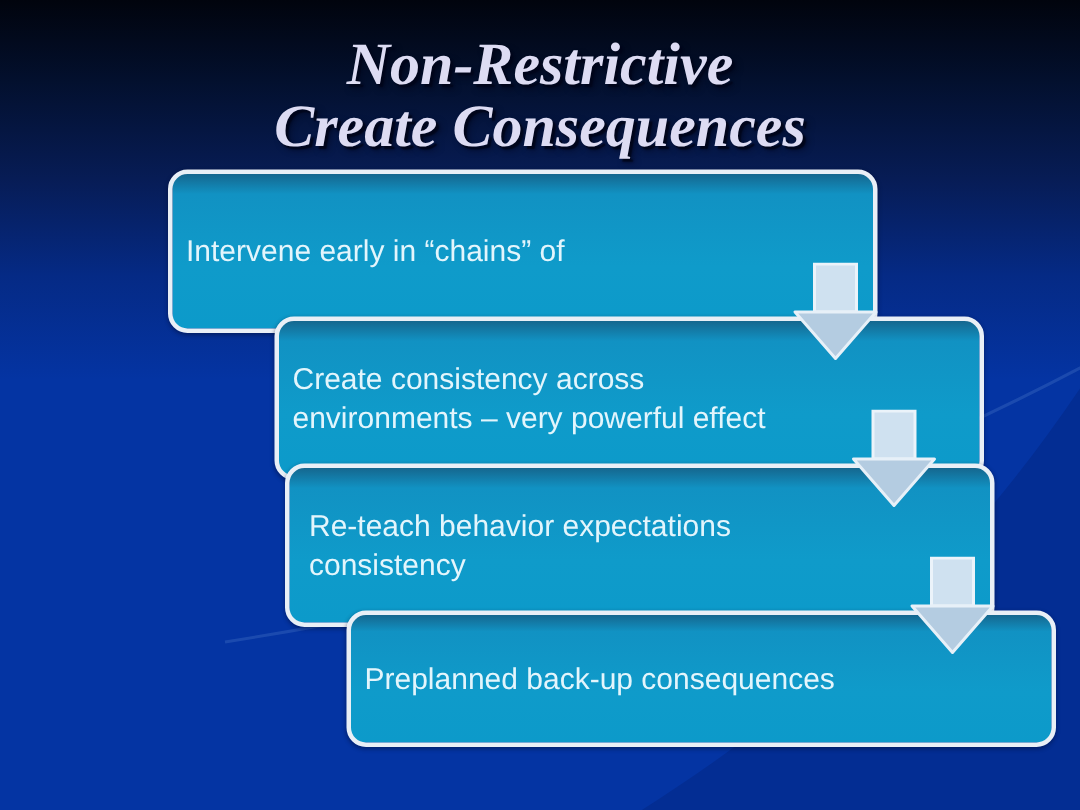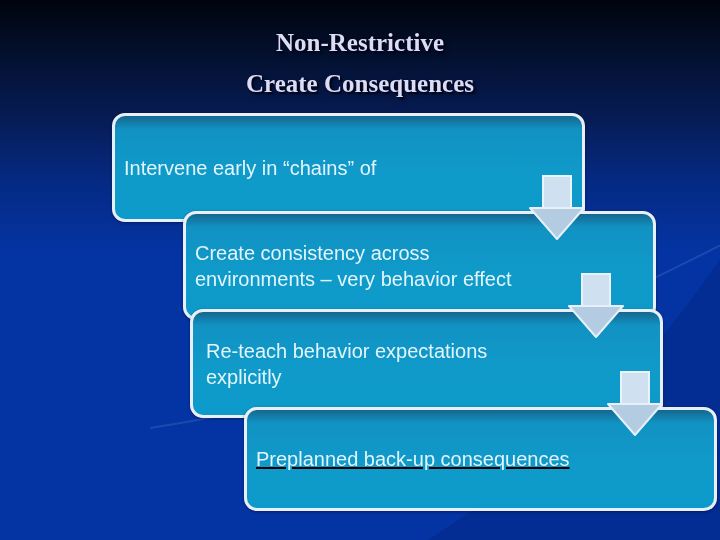--- a/index.html
+++ b/index.html
@@ -5,36 +5,37 @@
   html,body{margin:0;padding:0;background:#000;}
   .slide{
     position:relative;width:720px;height:540px;overflow:hidden;
     font-family:"Liberation Sans","DejaVu Sans",sans-serif;
     background:linear-gradient(180deg,#01040d 0%,#03102e 10%,#071c55 22%,#052a85 34%,#0434a3 47%,#0434a3 100%);
   }
   .swoosh{position:absolute;left:0;top:0;pointer-events:none;}
   .title{
     position:absolute;top:22px;left:0;width:720px;text-align:center;
     font-family:"Liberation Serif","DejaVu Serif",serif;font-weight:700;
-    font-size:25px;line-height:41px;color:#dddcf3;
+    font-size:40px;line-height:41px;color:#dddcf3;
     text-shadow:2px 2px 1px rgba(0,5,26,.95),3px 3px 4px rgba(0,5,26,.5);
+    font-style:italic;
   }
   .box{
     position:absolute;width:473px;height:109px;box-sizing:border-box;
     border:3px solid #e9eff6;border-radius:13px;
     background:linear-gradient(180deg,#15678f 0%,#1192c3 13%,#0f9bca 60%,#0c9aca 100%);
     box-shadow:0 1px 3px rgba(0,8,40,.45);
     display:flex;flex-direction:column;justify-content:center;
     padding:2px 12px 2px 9px;
   }
   .ln{font-size:20px;line-height:26px;color:#e3f5fc;white-space:nowrap;}
   .b1{left:112px;top:113px;}
   .b2{left:151px;top:211px;margin-left:32px;}
   .b3{left:190px;top:309px;padding-left:13px;}
-  .b4{left:244px;top:407px;height:104px;text-decoration:underline;}
+  .b4{left:231px;top:407px;height:91px;}
   .arrow{position:absolute;width:58px;height:66px;}
   .a1{left:528px;top:175px;}
   .a2{left:567px;top:273px;}
   .a3{left:606px;top:371px;}
 </style>
 </head>
 <body>
 
 <div class="slide">
 
@@ -47,26 +48,26 @@
     <div>Non-Restrictive</div>
     <div>Create Consequences</div>
   </div>
 
   <div class="box b1">
     <div class="ln">Intervene early in “chains” of</div>
   </div>
 
   <div class="box b2">
     <div class="ln">Create consistency across</div>
-    <div class="ln">environments – very behavior effect</div>
+    <div class="ln">environments – very powerful effect</div>
   </div>
 
   <div class="box b3">
     <div class="ln">Re-teach behavior expectations</div>
-    <div class="ln">explicitly</div>
+    <div class="ln">consistency</div>
   </div>
 
   <div class="box b4">
     <div class="ln">Preplanned back-up consequences</div>
     <div class="ln"></div>
   </div>
 
   <svg class="arrow a1" viewBox="0 0 58 66" aria-hidden="true">
     <rect x="15" y="1" width="28" height="32" fill="#cfe1f0" stroke="#ebf3fa" stroke-width="2"></rect>
     <polygon points="2,33 56,33 29,64" fill="#b4cce1" stroke="#e7f0f8" stroke-width="2" stroke-linejoin="round"></polygon>

